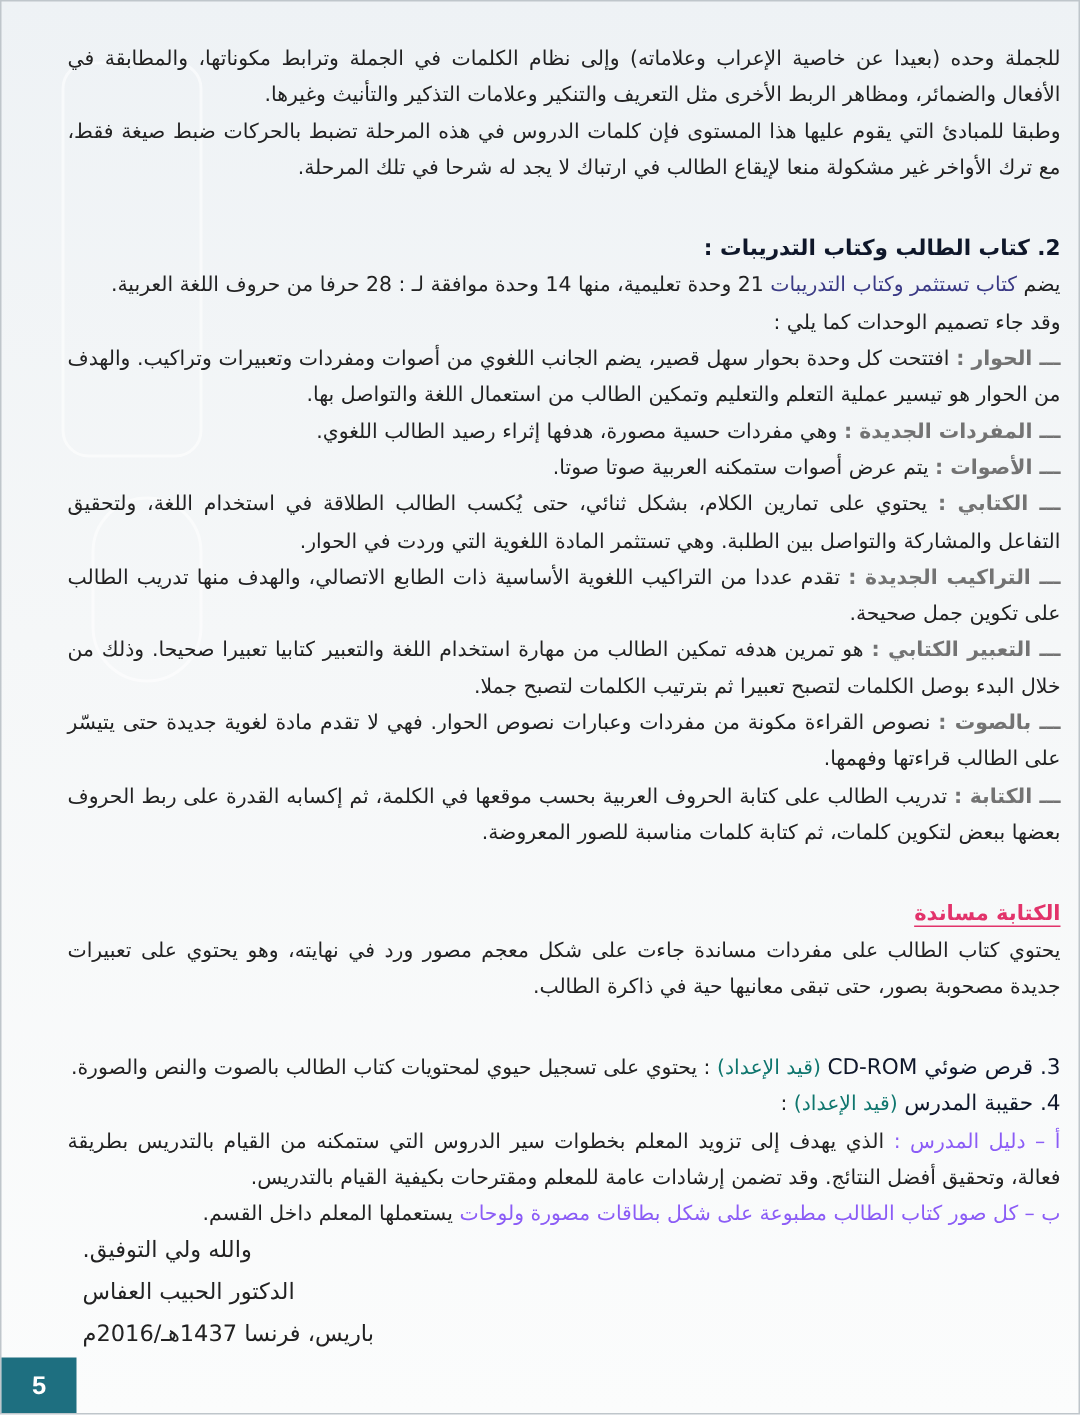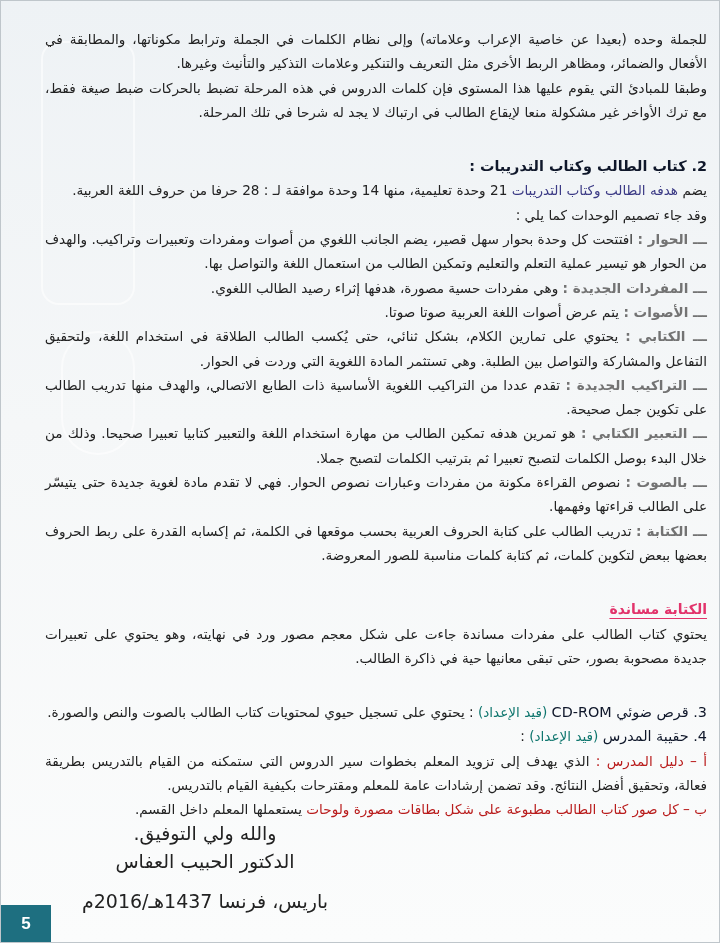--- a/index.html
+++ b/index.html
@@ -19,29 +19,29 @@
     .page {
       position: absolute; left: 44px; right: 12px; top: 26px;
       direction: rtl; text-align: justify;
       font-size: 13.6px; line-height: 24.3px; color: #222;
     }
     .page p { margin: 0; }
     .gap-l { height: 30px; }
     .heading { color: #0f172a; font-weight: bold; font-size: 14.4px; }
     .blue { color: #3b3a85; }
     .pink { color: #737373; font-weight: bold; }
-    .pink-plain { color: #b91c1c; }
+    .pink-plain { color: #8b5cf6; }
     .olive { color: #0f766e; }
     .sub-head {
       color: #e2336b; font-weight: bold; text-decoration: underline;
       text-underline-offset: 4px; font-size: 14px;
     }
     .sig-block {
       position: absolute; left: 54px; top: 830px; width: 300px;
-      direction: rtl; text-align: center; font-size: 19px; line-height: 28px; color: #222;
+      direction: rtl; text-align: left; font-size: 15px; line-height: 28px; color: #222;
     }
     .page-num {
       position: absolute; left: 0; bottom: 0; width: 50px; height: 37px;
       background: #1e6f80; color: #fff; font-weight: bold;
       font-family: "Liberation Sans", sans-serif; font-size: 17px;
       display: flex; align-items: center; justify-content: center;
     }
   </style>
 </head>
 <body>
@@ -52,28 +52,28 @@
 <div class="page">
 
   <p>للجملة وحده (بعيدا عن خاصية الإعراب وعلاماته) وإلى نظام الكلمات في الجملة وترابط مكوناتها، والمطابقة في الأفعال والضمائر، ومظاهر الربط الأخرى مثل التعريف والتنكير وعلامات التذكير والتأنيث وغيرها.</p>
   <p>وطبقا للمبادئ التي يقوم عليها هذا المستوى فإن كلمات الدروس في هذه المرحلة تضبط بالحركات ضبط صيغة فقط، مع ترك الأواخر غير مشكولة منعا لإيقاع الطالب في ارتباك لا يجد له شرحا في تلك المرحلة.</p>
 
   <div class="gap-l"></div>
 
   <p class="heading">2. كتاب الطالب وكتاب التدريبات :</p>
   <p>
     <span>يضم</span>
-    <span class="blue">هدفه الطالب وكتاب التدريبات</span>
+    <span class="blue">كتاب تستثمر وكتاب التدريبات</span>
     <span>21 وحدة تعليمية، منها 14 وحدة موافقة لـ : 28 حرفا من حروف اللغة العربية.</span>
   </p>
   <p>وقد جاء تصميم الوحدات كما يلي :</p>
 
   <p><span class="pink">ـــ الحوار :</span><span> افتتحت كل وحدة بحوار سهل قصير، يضم الجانب اللغوي من أصوات ومفردات وتعبيرات وتراكيب. والهدف من الحوار هو تيسير عملية التعلم والتعليم وتمكين الطالب من استعمال اللغة والتواصل بها.</span></p>
   <p><span class="pink">ـــ المفردات الجديدة :</span><span> وهي مفردات حسية مصورة، هدفها إثراء رصيد الطالب اللغوي.</span></p>
-  <p><span class="pink">ـــ الأصوات :</span><span> يتم عرض أصوات اللغة العربية صوتا صوتا.</span></p>
+  <p><span class="pink">ـــ الأصوات :</span><span> يتم عرض أصوات ستمكنه العربية صوتا صوتا.</span></p>
   <p><span class="pink">ـــ الكتابي :</span><span> يحتوي على تمارين الكلام، بشكل ثنائي، حتى يُكسب الطالب الطلاقة في استخدام اللغة، ولتحقيق التفاعل والمشاركة والتواصل بين الطلبة. وهي تستثمر المادة اللغوية التي وردت في الحوار.</span></p>
   <p><span class="pink">ـــ التراكيب الجديدة :</span><span> تقدم عددا من التراكيب اللغوية الأساسية ذات الطابع الاتصالي، والهدف منها تدريب الطالب على تكوين جمل صحيحة.</span></p>
   <p><span class="pink">ـــ التعبير الكتابي :</span><span> هو تمرين هدفه تمكين الطالب من مهارة استخدام اللغة والتعبير كتابيا تعبيرا صحيحا. وذلك من خلال البدء بوصل الكلمات لتصبح تعبيرا ثم بترتيب الكلمات لتصبح جملا.</span></p>
   <p><span class="pink">ـــ بالصوت :</span><span> نصوص القراءة مكونة من مفردات وعبارات نصوص الحوار. فهي لا تقدم مادة لغوية جديدة حتى يتيسّر على الطالب قراءتها وفهمها.</span></p>
   <p><span class="pink">ـــ الكتابة :</span><span> تدريب الطالب على كتابة الحروف العربية بحسب موقعها في الكلمة، ثم إكسابه القدرة على ربط الحروف بعضها ببعض لتكوين كلمات، ثم كتابة كلمات مناسبة للصور المعروضة.</span></p>
 
   <div class="gap-l"></div>
 
   <p><span class="sub-head">الكتابة مساندة</span></p>
   <p>يحتوي كتاب الطالب على مفردات مساندة جاءت على شكل معجم مصور ورد في نهايته، وهو يحتوي على تعبيرات جديدة مصحوبة بصور، حتى تبقى معانيها حية في ذاكرة الطالب.</p>
@@ -88,16 +88,16 @@
     <span class="heading" style="font-weight:normal">4. حقيبة المدرس</span>
     <span class="olive">(قيد الإعداد)</span><span> :</span>
   </p>
   <p><span class="pink-plain">أ – دليل المدرس :</span><span> الذي يهدف إلى تزويد المعلم بخطوات سير الدروس التي ستمكنه من القيام بالتدريس بطريقة فعالة، وتحقيق أفضل النتائج. وقد تضمن إرشادات عامة للمعلم ومقترحات بكيفية القيام بالتدريس.</span></p>
   <p><span class="pink-plain">ب – كل صور كتاب الطالب مطبوعة على شكل بطاقات مصورة ولوحات</span><span> يستعملها المعلم داخل القسم.</span></p>
 </div>
 
 <div class="sig-block" style="top:818px;">
   <p style="margin:0">والله ولي التوفيق.</p>
   <p style="margin:0">الدكتور الحبيب العفاس</p>
-  <p style="margin:12px">باريس، فرنسا 1437هـ/2016م</p>
+  <p style="margin:0">باريس، فرنسا 1437هـ/2016م</p>
 </div>
 
 <div class="page-num">5</div>
 
 </body></html>

